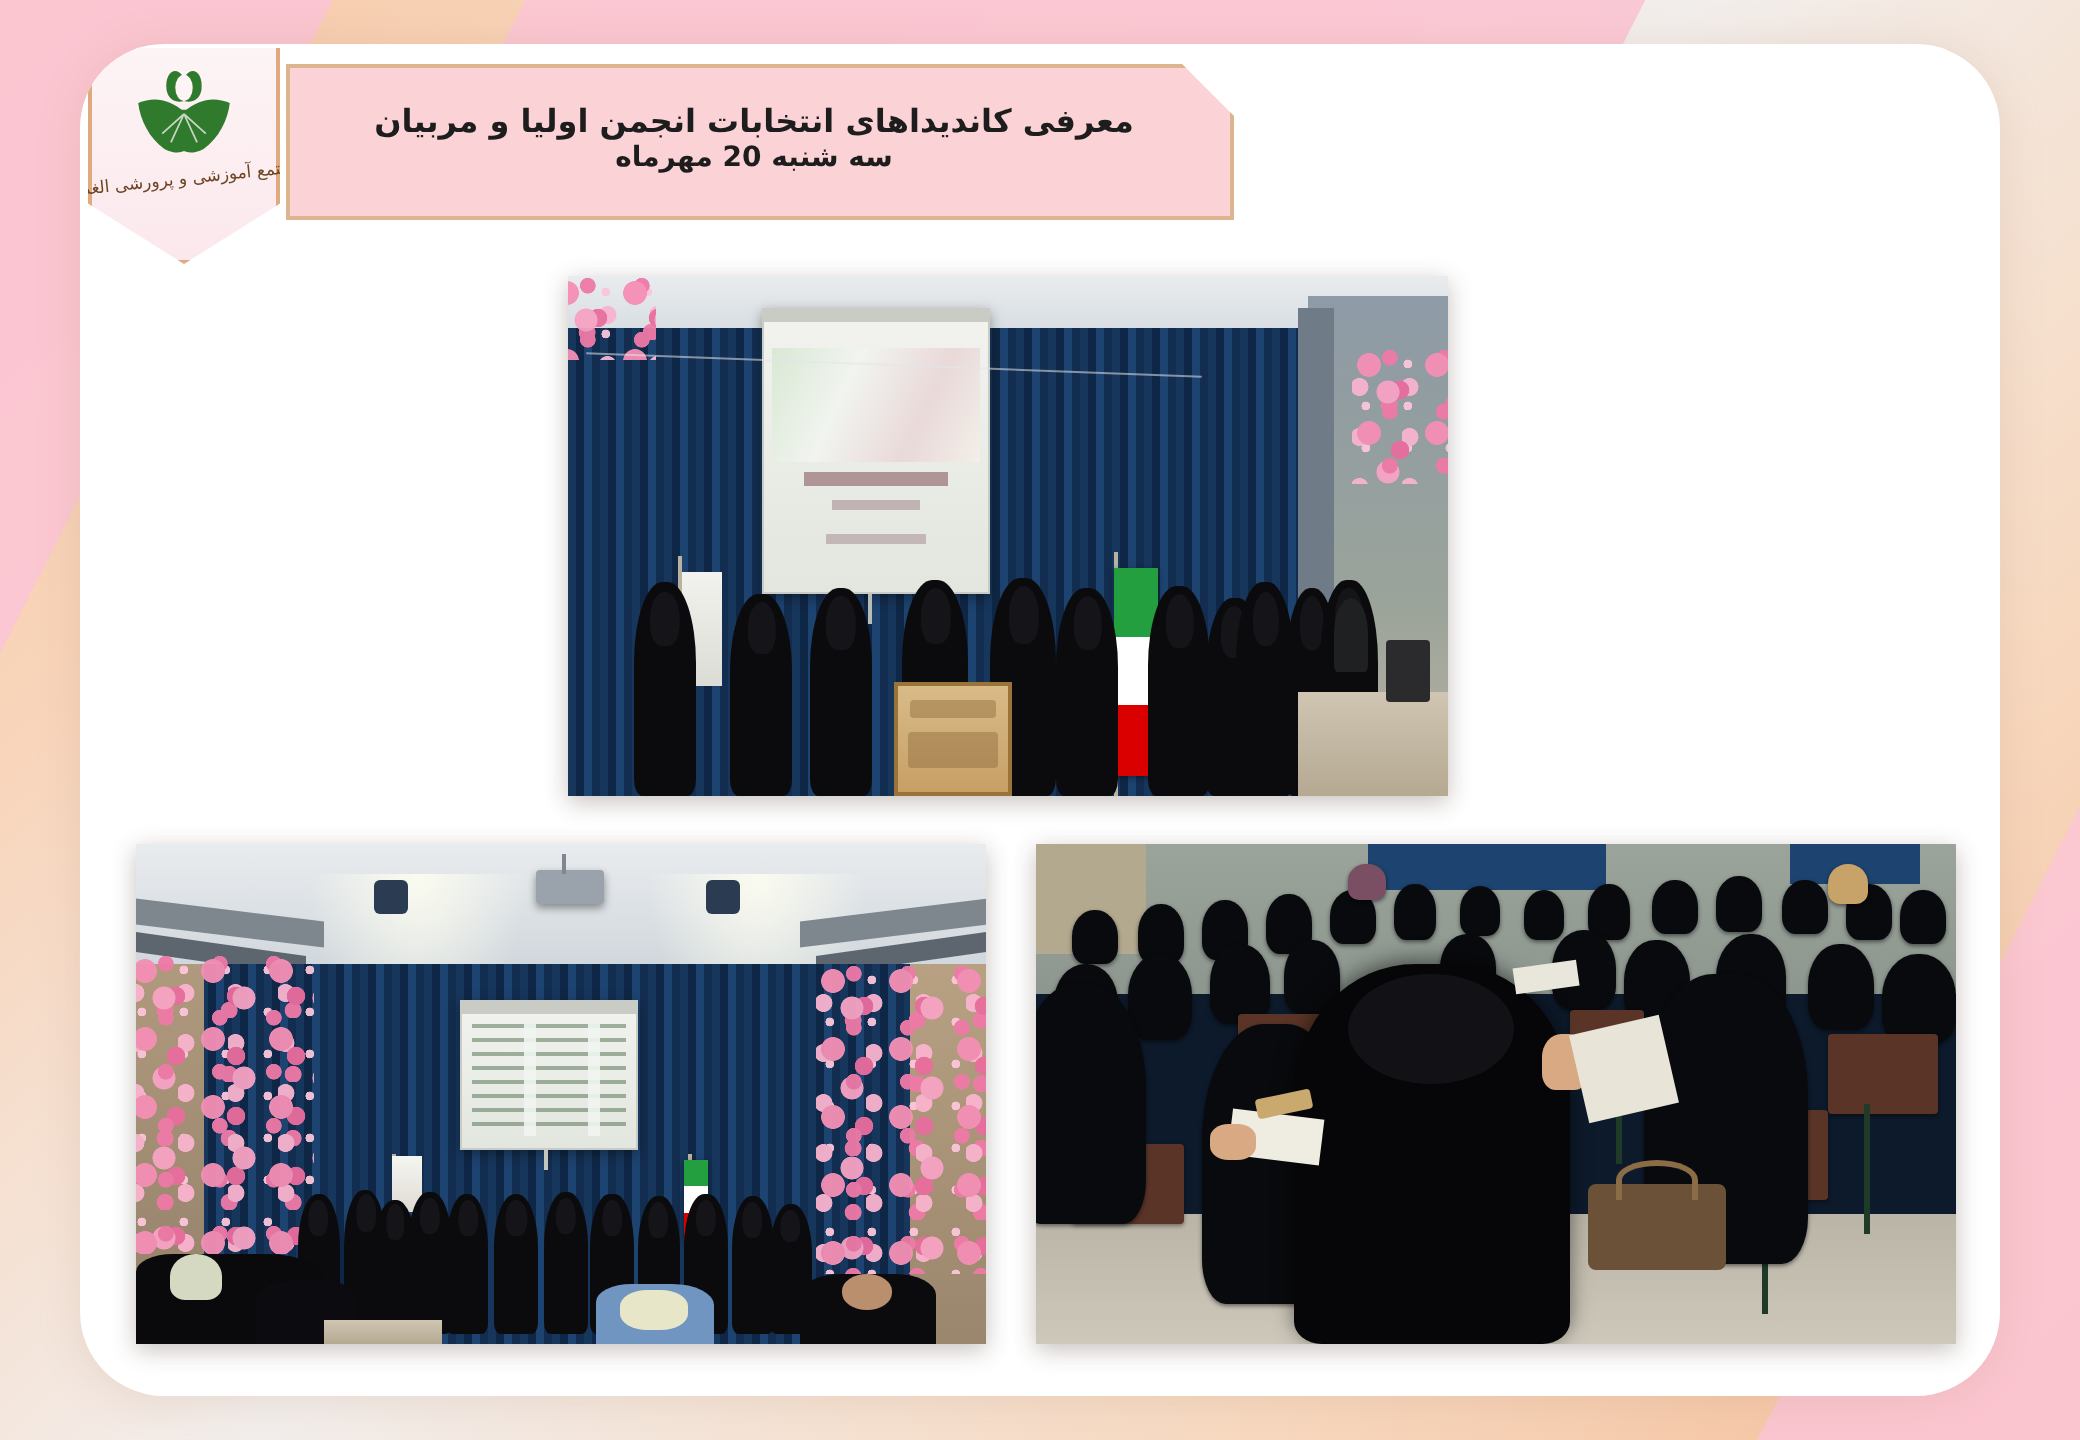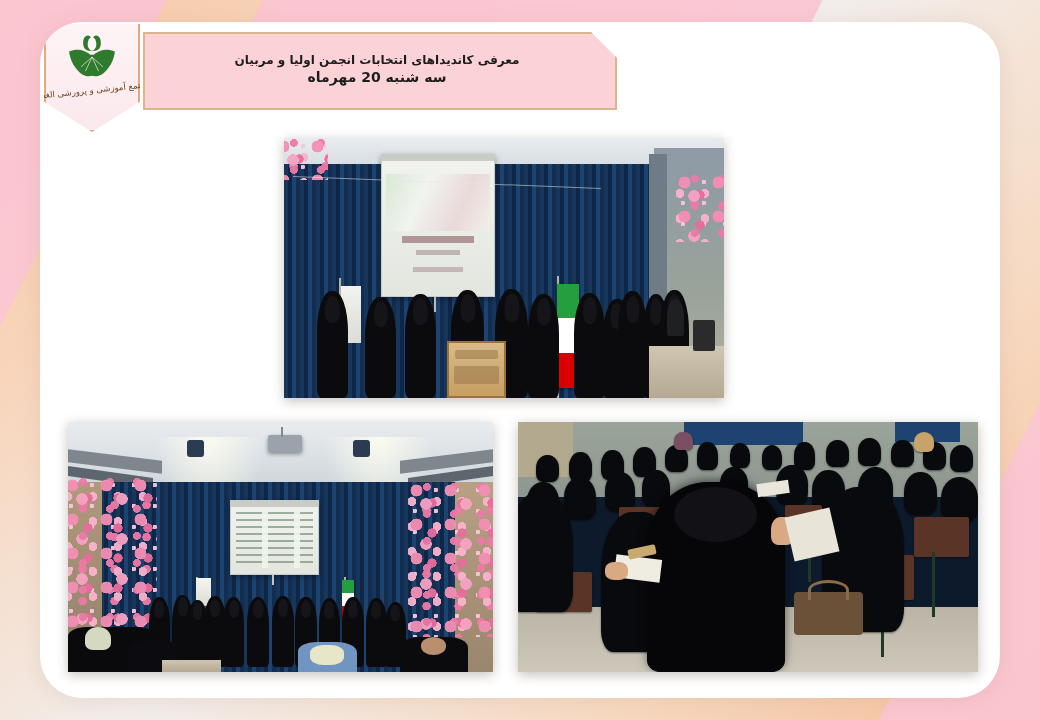--- a/index.html
+++ b/index.html
@@ -97,21 +97,21 @@
     background:#fbd3d7;
     border:2px solid #dcb48d;
     clip-path:polygon(0 0, calc(100% - 26px) 0, 100% 26px, 100% 100%, 0 100%);
     display:flex; flex-direction:column;
     align-items:center; justify-content:center;
     padding:4px 16px 6px 10px;
   }
   .banner-line {
     color:#1d1d1d;
     font-weight:bold;
-    font-size:12px;
+    font-size:16px;
     line-height:1.28;
     white-space:nowrap;
     text-align:center;
     direction:rtl;
   }
   .banner-line.l3 { font-size:14px; }
 
   
   .photo {
     position:absolute;

